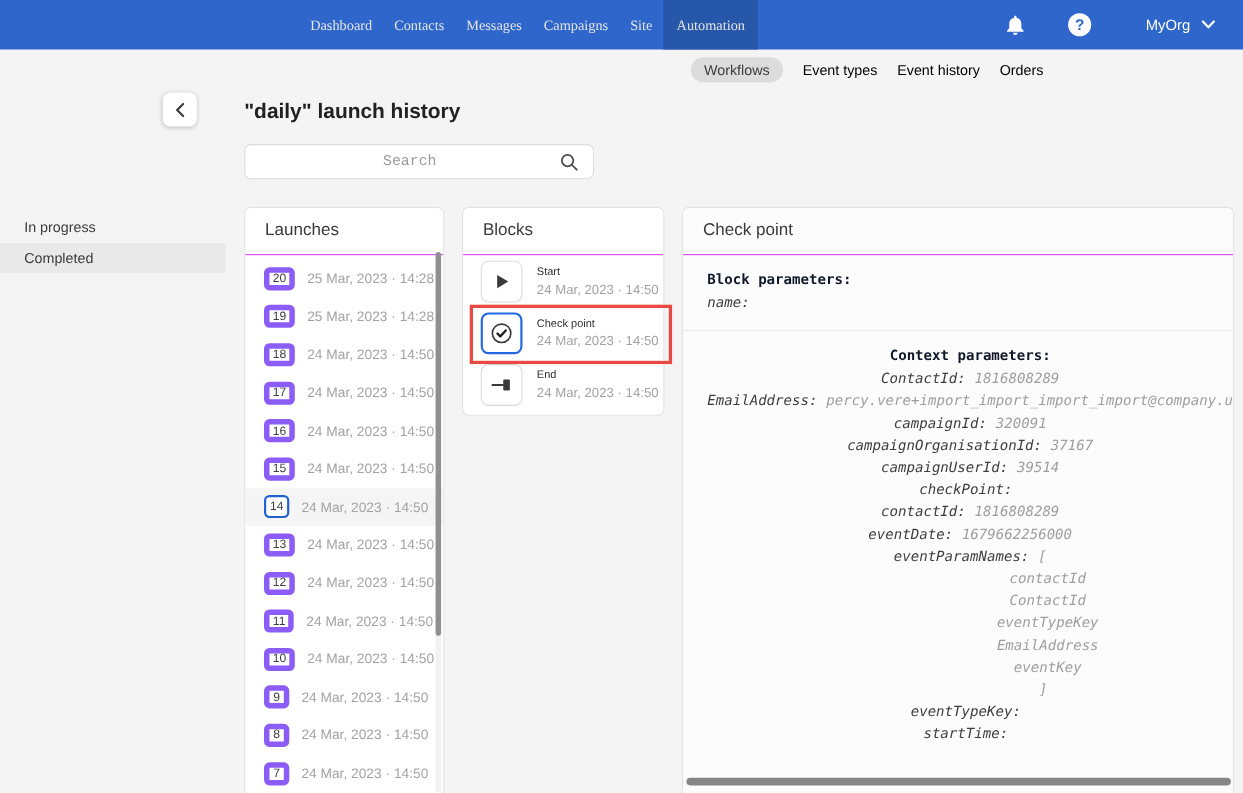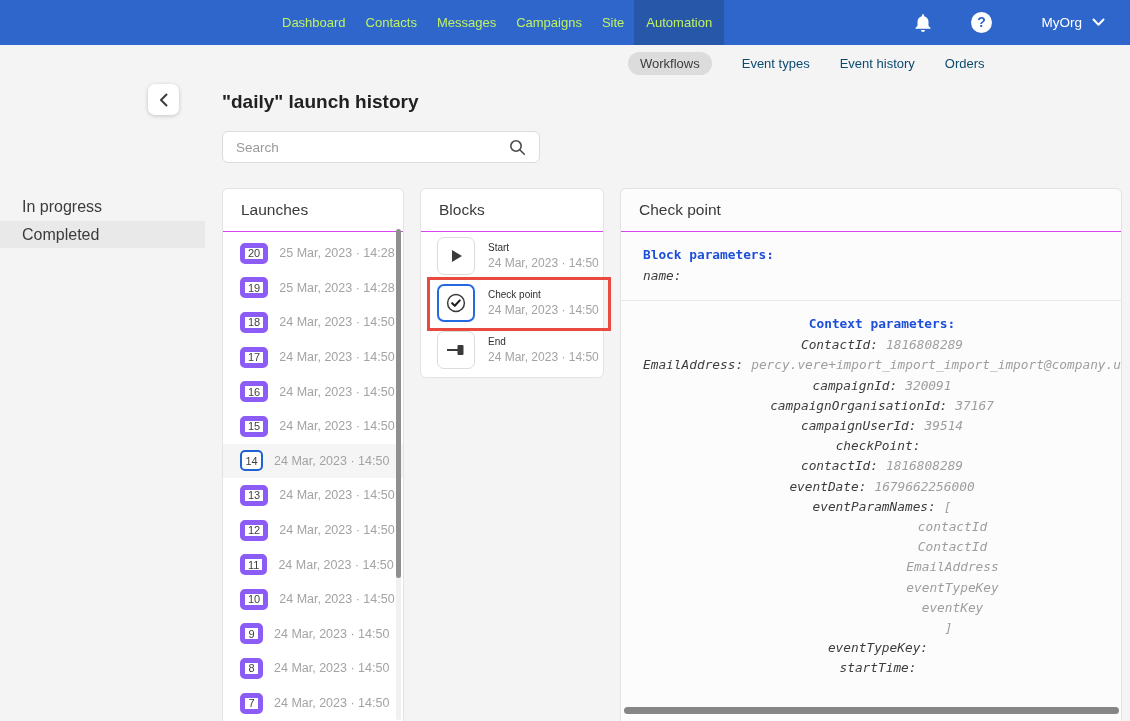--- a/index.html
+++ b/index.html
@@ -5,46 +5,46 @@
   * { margin:0; padding:0; box-sizing:border-box; }
   html,body { width:1130px; height:721px; }
   body {
     font-family:"Liberation Sans","DejaVu Sans",sans-serif;
     background:#f4f4f5; overflow:hidden; position:relative;
     -webkit-font-smoothing:antialiased;
   }
   
   .navbar { position:absolute; left:0; top:0; width:1130px; height:45px; background:#2e66cb; z-index:10; }
   .nav-menu { position:absolute; left:272px; top:0; height:45px; display:flex; }
-  .nav-item { padding:0 10px; line-height:45px; color:#bef264; font-size:13px; cursor:pointer; white-space:nowrap; }
+  .nav-item { padding:0 10px; line-height:45px; color:#e5e5e5; font-size:13px; cursor:pointer; white-space:nowrap;font-family:Liberation Serif, serif; }
   .nav-item.active { background:#2757a9; padding:0 12px; }
   .nav-right { position:absolute; right:0; top:0; height:45px; }
   .bell-wrap { position:absolute; right:196px; top:12px; width:22px; height:22px; cursor:pointer; }
   .help-circle { position:absolute; right:138px; top:12px; width:21px; height:21px; border-radius:50%;
                  background:#fff; color:#2e66cb; font-size:14px; font-weight:bold; text-align:center;
                  line-height:21px; cursor:pointer; }
   .org-wrap { position:absolute; right:25px; top:0; height:45px; display:flex; align-items:center; gap:10px; cursor:pointer; }
   .org-label { color:#fff; font-size:13.5px; }
   
-  .subtabs { position:absolute; left:628px; top:52px; display:flex; align-items:center; gap:30px; }
-  .subtab { font-size:13px; color:#0c4a6e; cursor:pointer; padding:4px 0; white-space:nowrap; }
+  .subtabs { position:absolute; left:628px; top:52px; display:flex; align-items:center; gap:18px; }
+  .subtab { font-size:13px; color:#000000; cursor:pointer; padding:4px 0; white-space:nowrap; }
   .subtab.active { background:#dcdcdc; border-radius:12px; padding:4px 12px; color:#3c3c3c; }
   
   .back-button { position:absolute; left:148px; top:84px; width:31px; height:31px; background:#fff;
                  border-radius:7px; box-shadow:0 1px 4px rgba(0,0,0,.2); display:flex; align-items:center;
                  justify-content:center; cursor:pointer; }
   .page-title { position:absolute; left:222px; top:91px; font-size:19px; font-weight:bold; color:#212121; }
   .search-box { position:absolute; left:222px; top:131px; width:318px; height:32px; background:#fff;
                 border:1px solid #dcdcdc; border-radius:6px; display:flex; align-items:center; padding:0 13px; }
   .search-box input { flex:1; border:none; outline:none; font-size:13.5px; color:#333; background:transparent;
-                      font-family:Liberation Sans, sans-serif; }
+                      font-family:Liberation Mono, monospace;text-align:center; }
   .search-box input::placeholder { color:#9a9a9a; }
   
   .sidebar { position:absolute; left:0; top:193px; width:205px; }
-  .sidebar-item { height:27px; line-height:27px; padding-left:22px; font-size:16px; color:#3b3b3b;
+  .sidebar-item { height:27px; line-height:27px; padding-left:22px; font-size:13px; color:#3b3b3b;
                   cursor:pointer; margin-bottom:1px; }
   .sidebar-item.active { background:#e9e9e9; }
   
   .panel { position:absolute; top:188px; background:#fff; border:1px solid #e3e3e3; border-radius:6px; overflow:hidden; }
   .panel-launches { left:222px; width:182px; height:537px; }
   .panel-blocks   { left:420px; width:184px; height:190px; }
   .panel-detail   { left:620px; width:502px; height:537px; background:#fcfcfc; }
   .panel-header { height:43px; line-height:42px; padding-left:18px; font-size:15.5px; color:#3a3a3a;
                   border-bottom:1px solid #d946ef; }
   
@@ -64,21 +64,21 @@
                     display:flex; align-items:center; justify-content:center; margin-right:13px; flex:none; }
   .block-row.selected .block-icon-box { border:2px solid #2469e0; }
   .block-name { font-size:10px; color:#2f2f2f; margin-bottom:3px; }
   .block-date { font-size:12px; color:#a3a3a3; white-space:nowrap; }
   .annotation-box { position:absolute; left:427px; top:277px; width:184px; height:54px;
                     border:3px solid #e84a42; z-index:60; pointer-events:none; }
   
   .detail-section { padding:11px 0 14px 22px; border-bottom:1px solid #e8e8e8; white-space:nowrap; overflow:hidden;
                     font-family:"DejaVu Sans Mono","Liberation Mono",monospace; font-size:12.8px; }
   .detail-section.last { border-bottom:none;text-align:center; }
-  .code-head { font-weight:bold; color:#1d4ed8; line-height:23px; }
+  .code-head { font-weight:bold; color:#0f172a; line-height:23px; }
   .code-line { line-height:20.2px;font-style:italic; }
   .code-key { color:#3d3d3d; margin-right:8px; }
   .code-key:empty { margin:0; display:none; }
   .code-val { color:#9e9e9e; }
   .hthumb { position:absolute; left:3px; top:518px; width:495px; height:7px; background:#868686; border-radius:4px; cursor:pointer; }
   svg { display:block; }
 </style>
 </head>
 <body>
 
@@ -288,24 +288,24 @@
         <div class="code-line" style="padding-left: 0px;">
     <span class="code-key">eventParamNames:</span><span class="code-val">[</span>
   </div>
         <div class="code-line" style="padding-left: 141px;">
     <span class="code-val">contactId</span>
   </div>
         <div class="code-line" style="padding-left: 141px;">
     <span class="code-val">ContactId</span>
   </div>
         <div class="code-line" style="padding-left: 141px;">
+    <span class="code-val">eventTypeKey</span>
+  </div>
+        <div class="code-line" style="padding-left: 141px;">
     <span class="code-val">EmailAddress</span>
-  </div>
-        <div class="code-line" style="padding-left: 141px;">
-    <span class="code-val">eventTypeKey</span>
   </div>
         <div class="code-line" style="padding-left: 141px;">
     <span class="code-val">eventKey</span>
   </div>
         <div class="code-line" style="padding-left: 133px;">
     <span class="code-val">]</span>
   </div>
         <div class="code-line" style="padding-left: 0px;">
     <span class="code-key">eventTypeKey:</span><span class="code-val"></span>
   </div>

